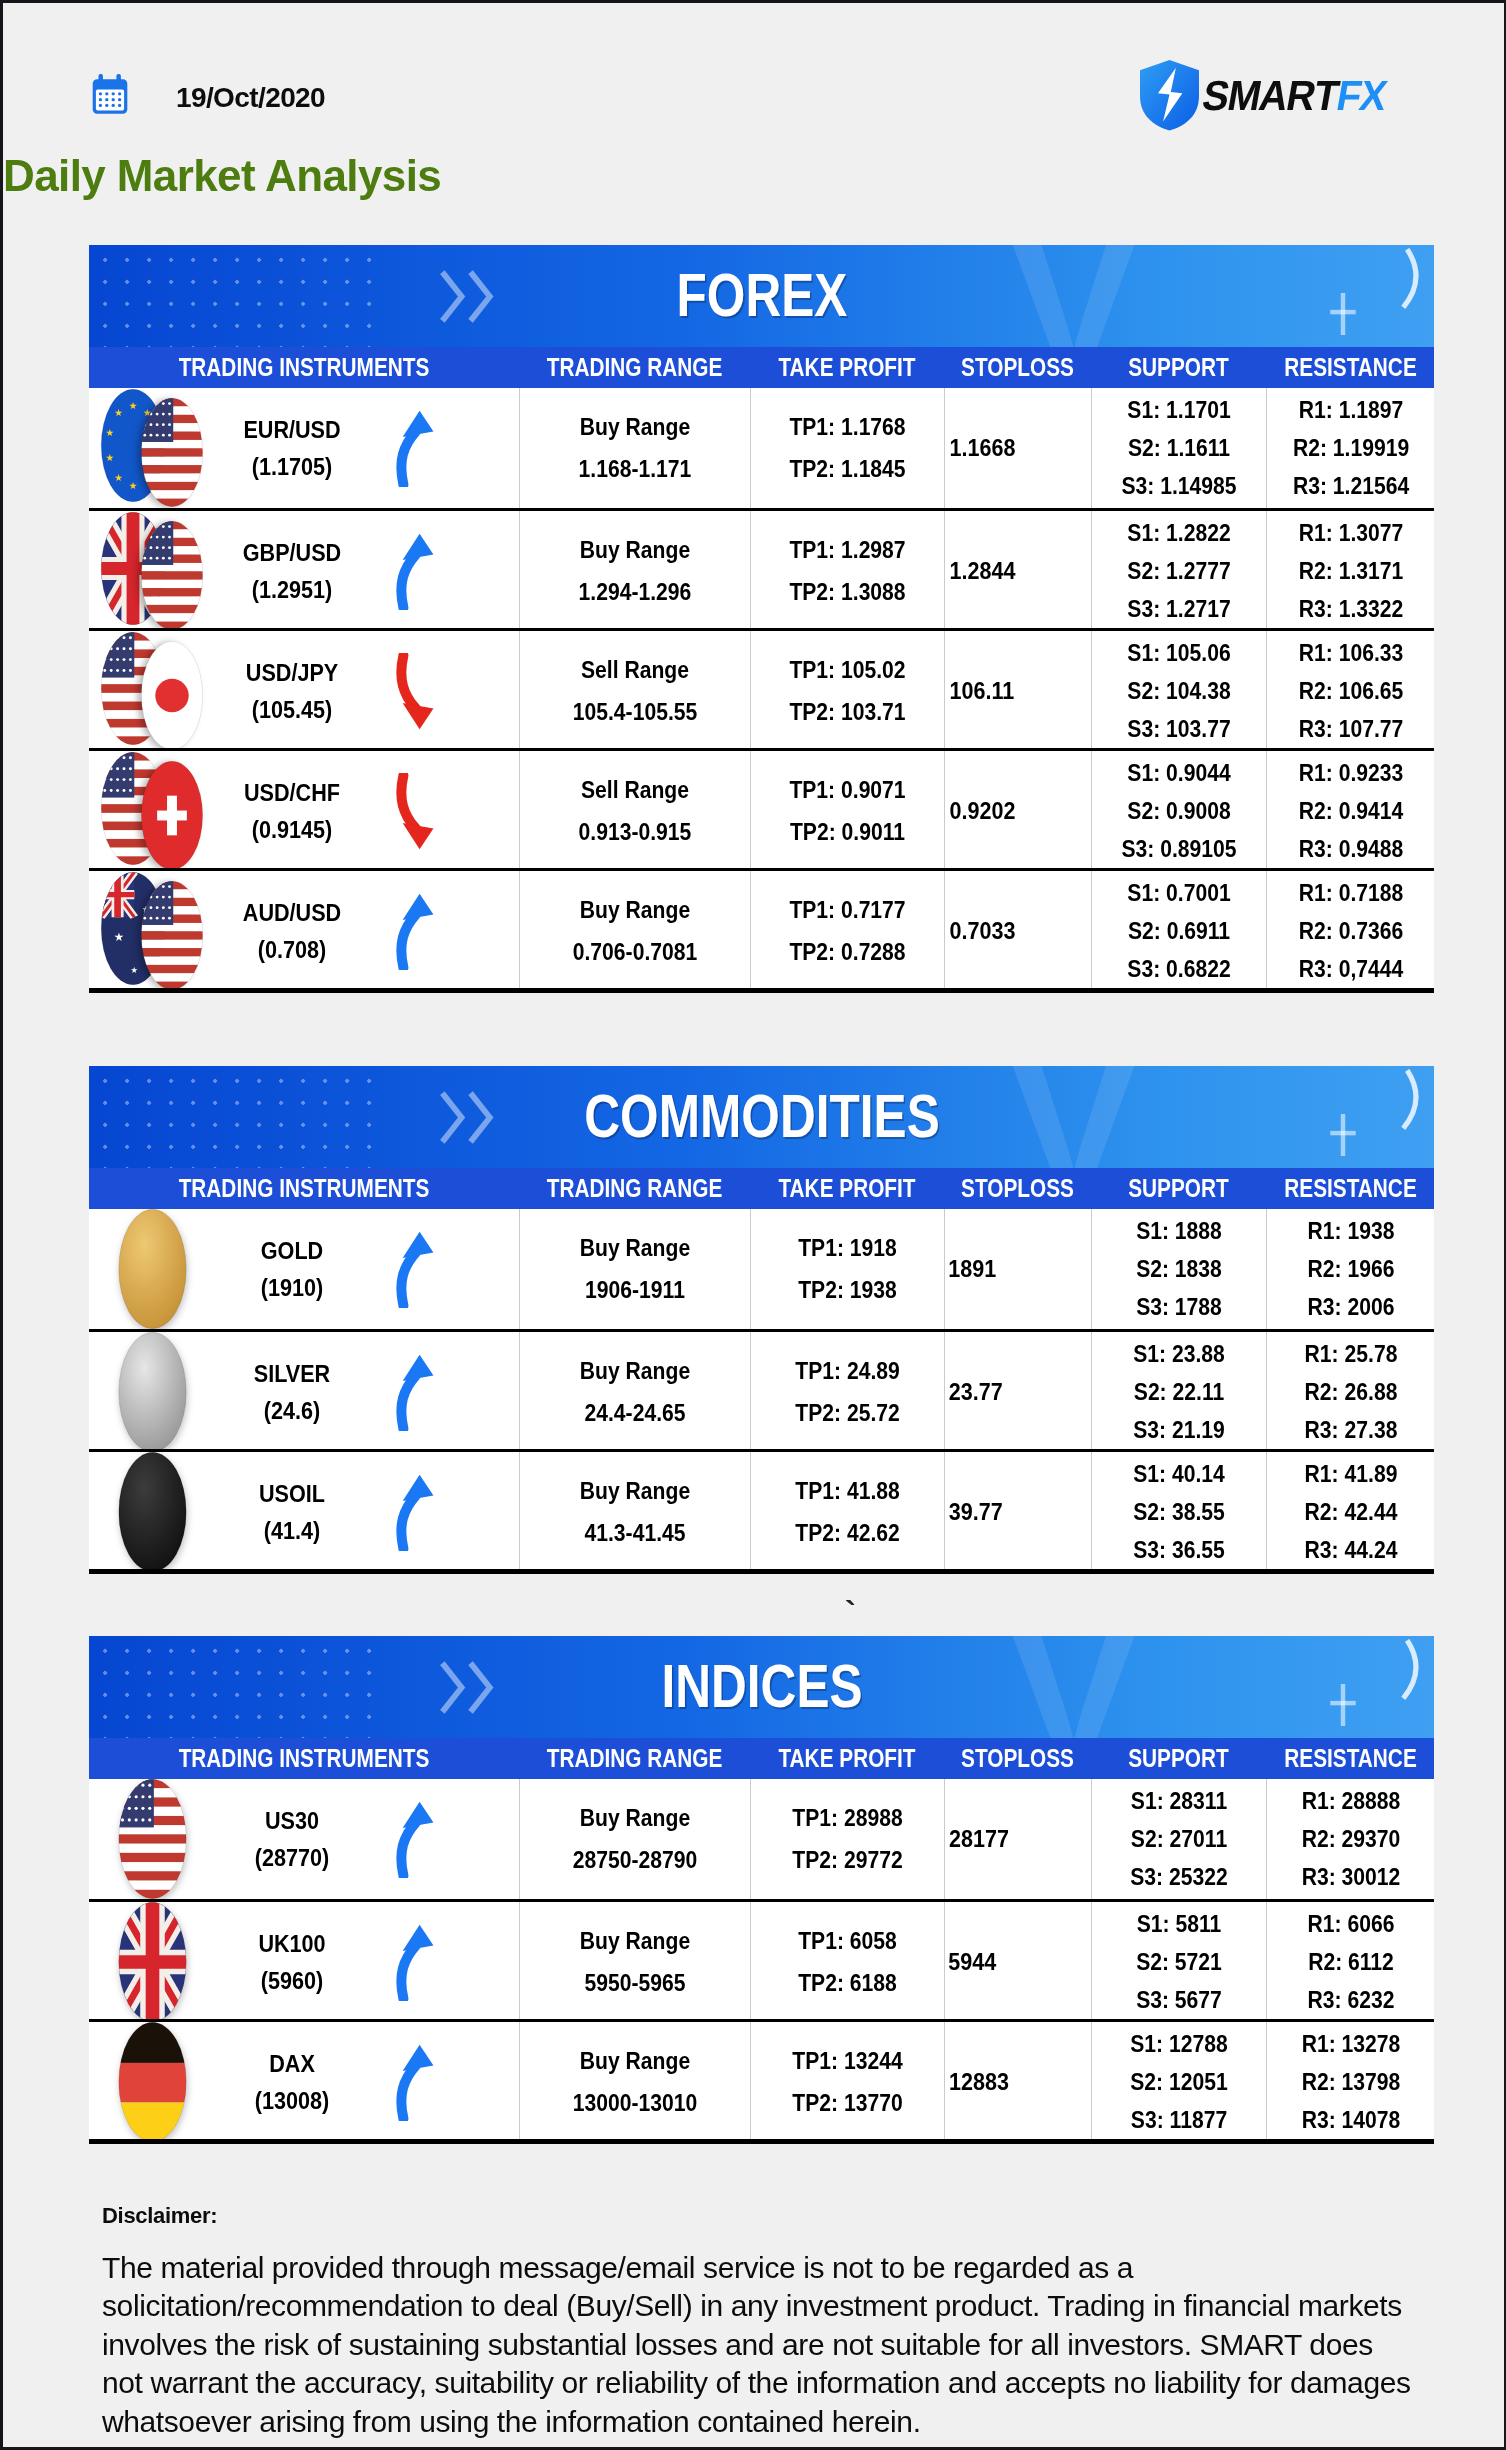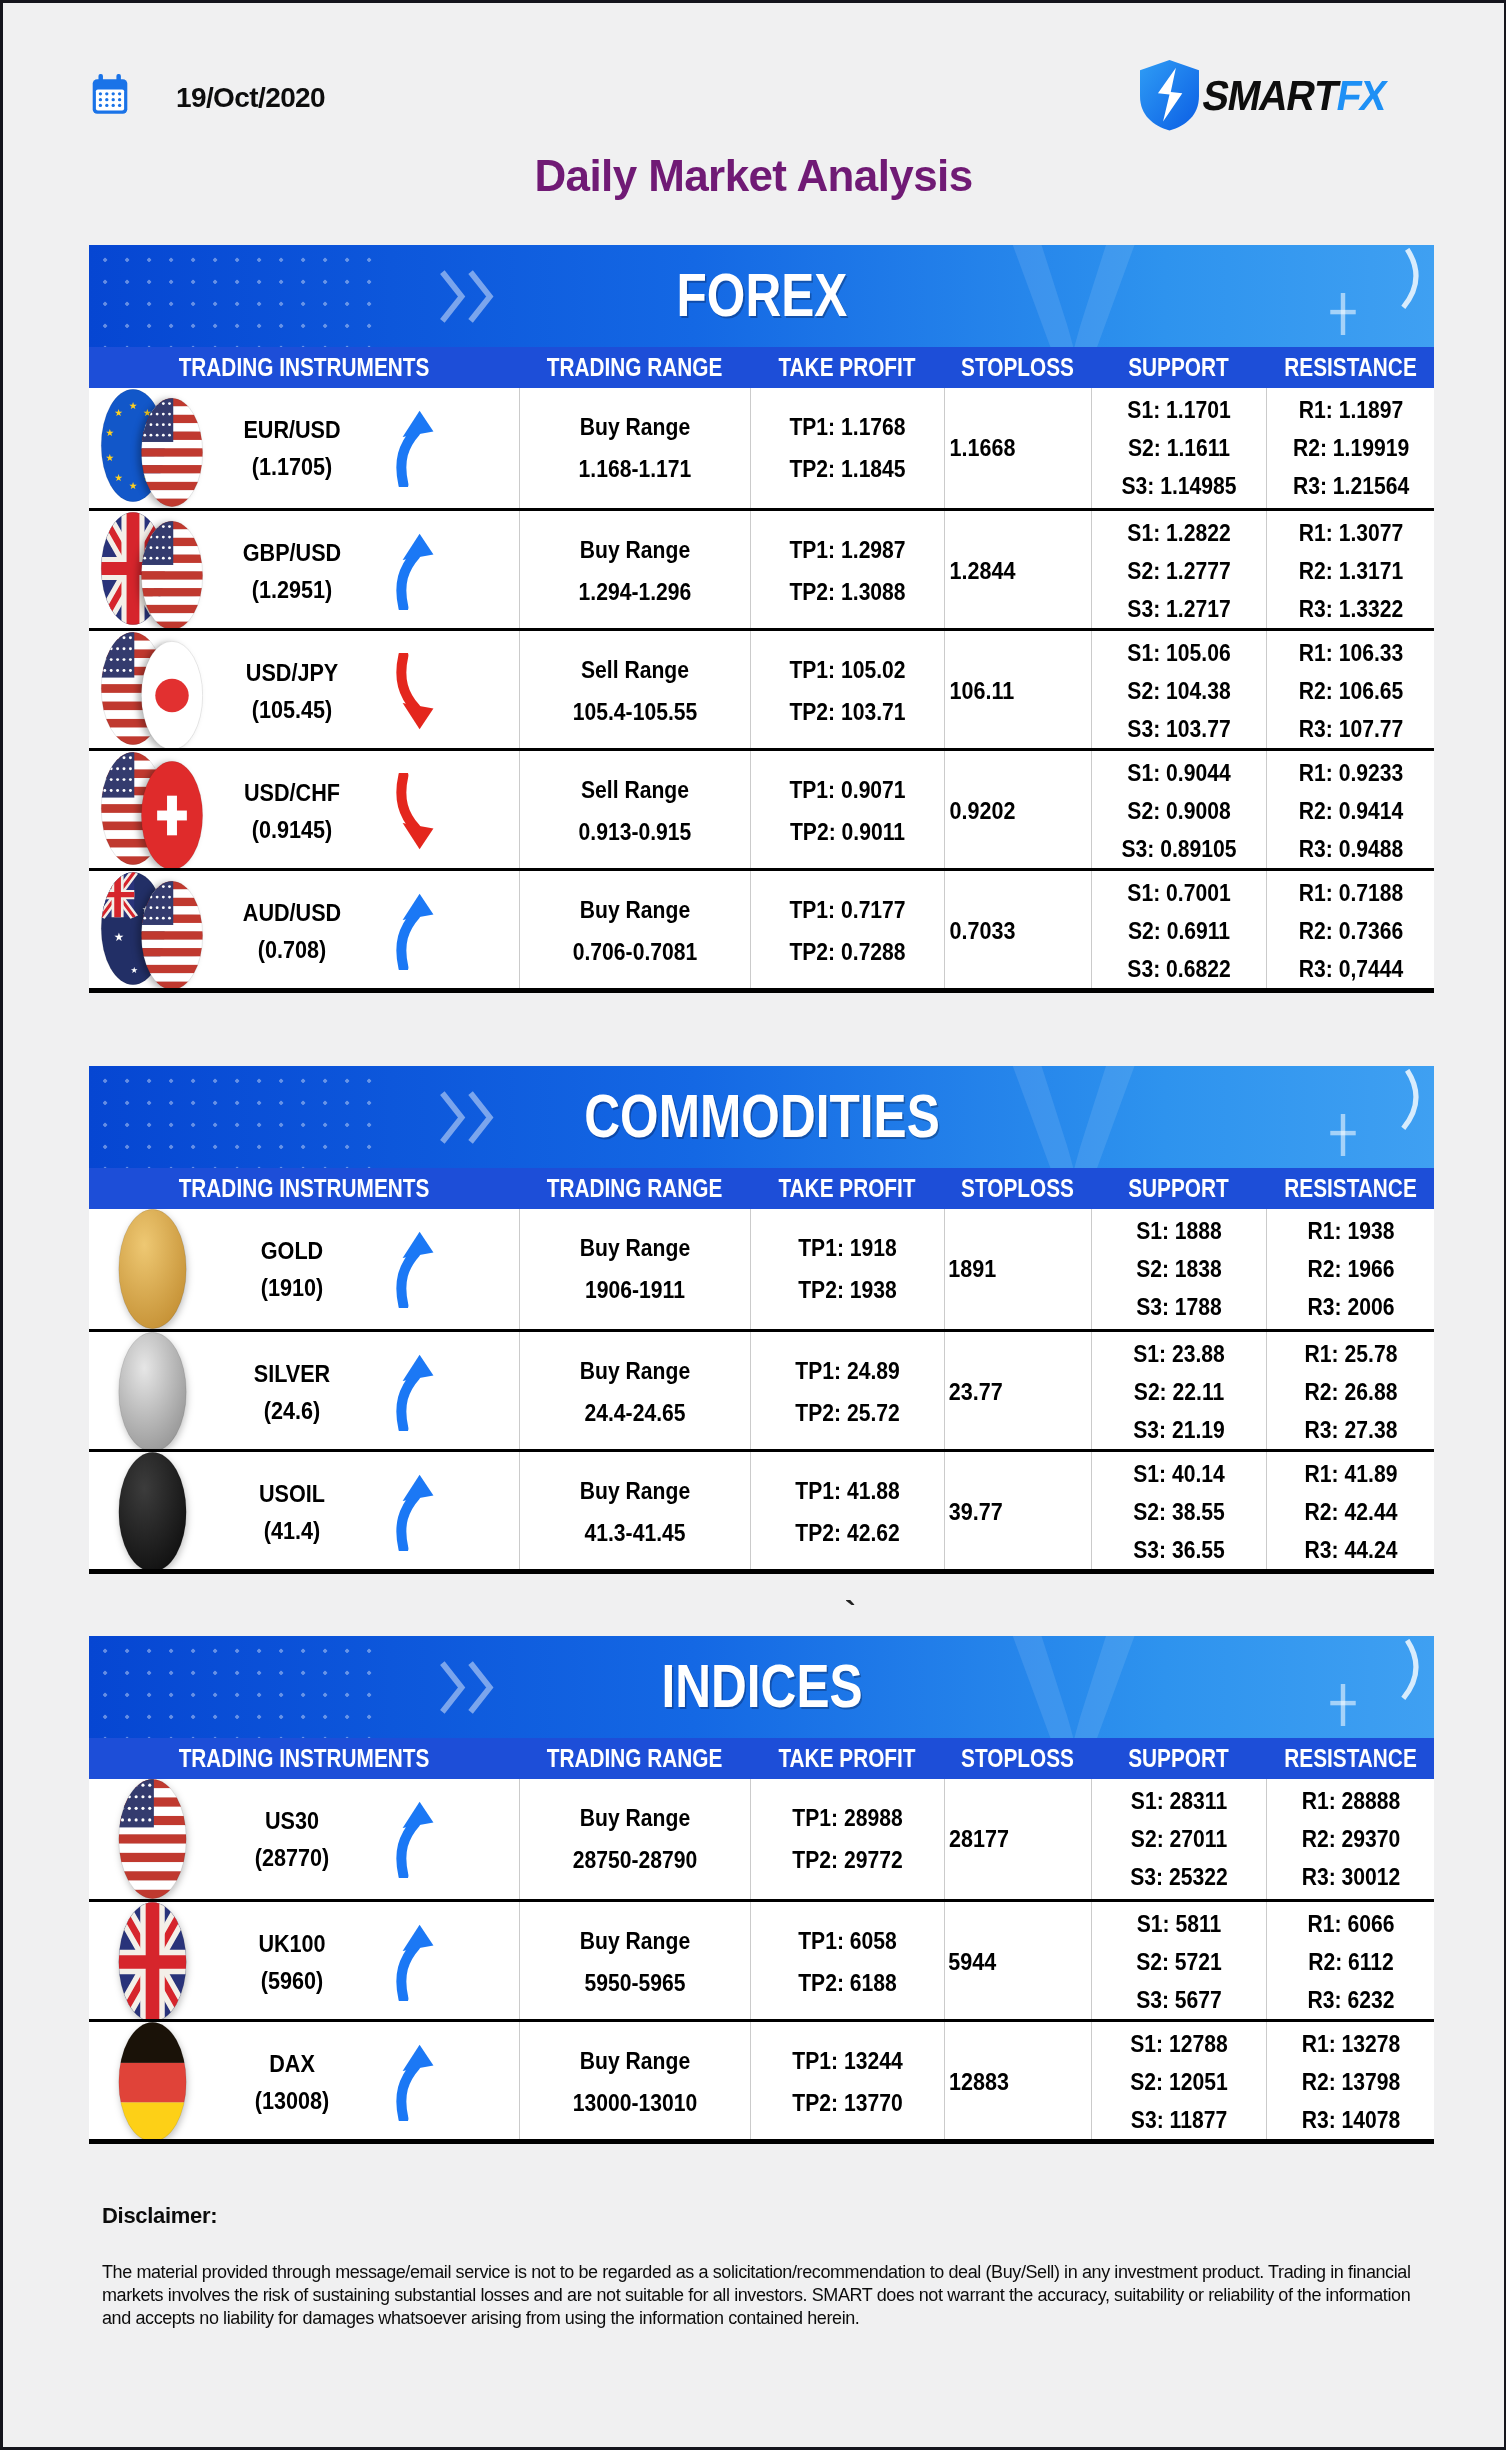--- a/index.html
+++ b/index.html
@@ -22,22 +22,22 @@
   .logo{ position:absolute; top:57px; right:107px; display:flex; align-items:center; }
   .logo-shield{ width:59px; height:71px; margin-right:3.9px; }
   .logo-text{
     font-size:42px; font-weight:700; letter-spacing:-1.3px;
     transform:skewX(-10deg) scaleX(.94); transform-origin:left center;
     white-space:nowrap;
   }
   .logo-smart{ color:#0e0e0e; }
   .logo-fx{ color:#1e90f5; }
   .page-title{
-    position:absolute; left:0; right:0; top:148px; text-align:center;
-    font-size:44px; font-weight:700; color:#701a75; letter-spacing:-0.6px;
+    position:absolute; left:0; right:0; top:148px; text-align:left;
+    font-size:44px; font-weight:700; color:#4d7c0f; letter-spacing:-0.6px;
   }
 
   
   .market-section{ position:absolute; left:86px; width:1345px; }
   #sections-root .market-section:nth-of-type(1){ top:242px; }
   #sections-root .market-section:nth-of-type(2){ top:1063px; }
   #sections-root .market-section:nth-of-type(3){ top:1633px; }
 
   .banner{
     position:relative; height:102px; overflow:hidden;
@@ -119,21 +119,21 @@
   .c-sup>div,.c-res>div{ transform:scaleX(.88); white-space:nowrap; }
 
   
   .stray-mark{
     position:absolute; left:842px; top:1591px;
     font-size:33px; font-weight:700; color:#222;
   }
   .disclaimer{ position:absolute; left:99px; top:2200px; width:1315px; color:#0c0c0c; }
   .disclaimer-heading{ font-size:22px; font-weight:700; letter-spacing:-0.3px; }
   .disclaimer-body{
-    margin-top:32px; font-size:18px; font-weight:400; letter-spacing:-0.4px;
+    margin-top:20px; font-size:30px; font-weight:400; letter-spacing:-0.4px;
     line-height:1.28; text-align:left;
   }
 </style>
 </head>
 <body>
 
 <div class="page">
 
   <span class="calendar">
     <svg viewBox="0 0 56 64">

